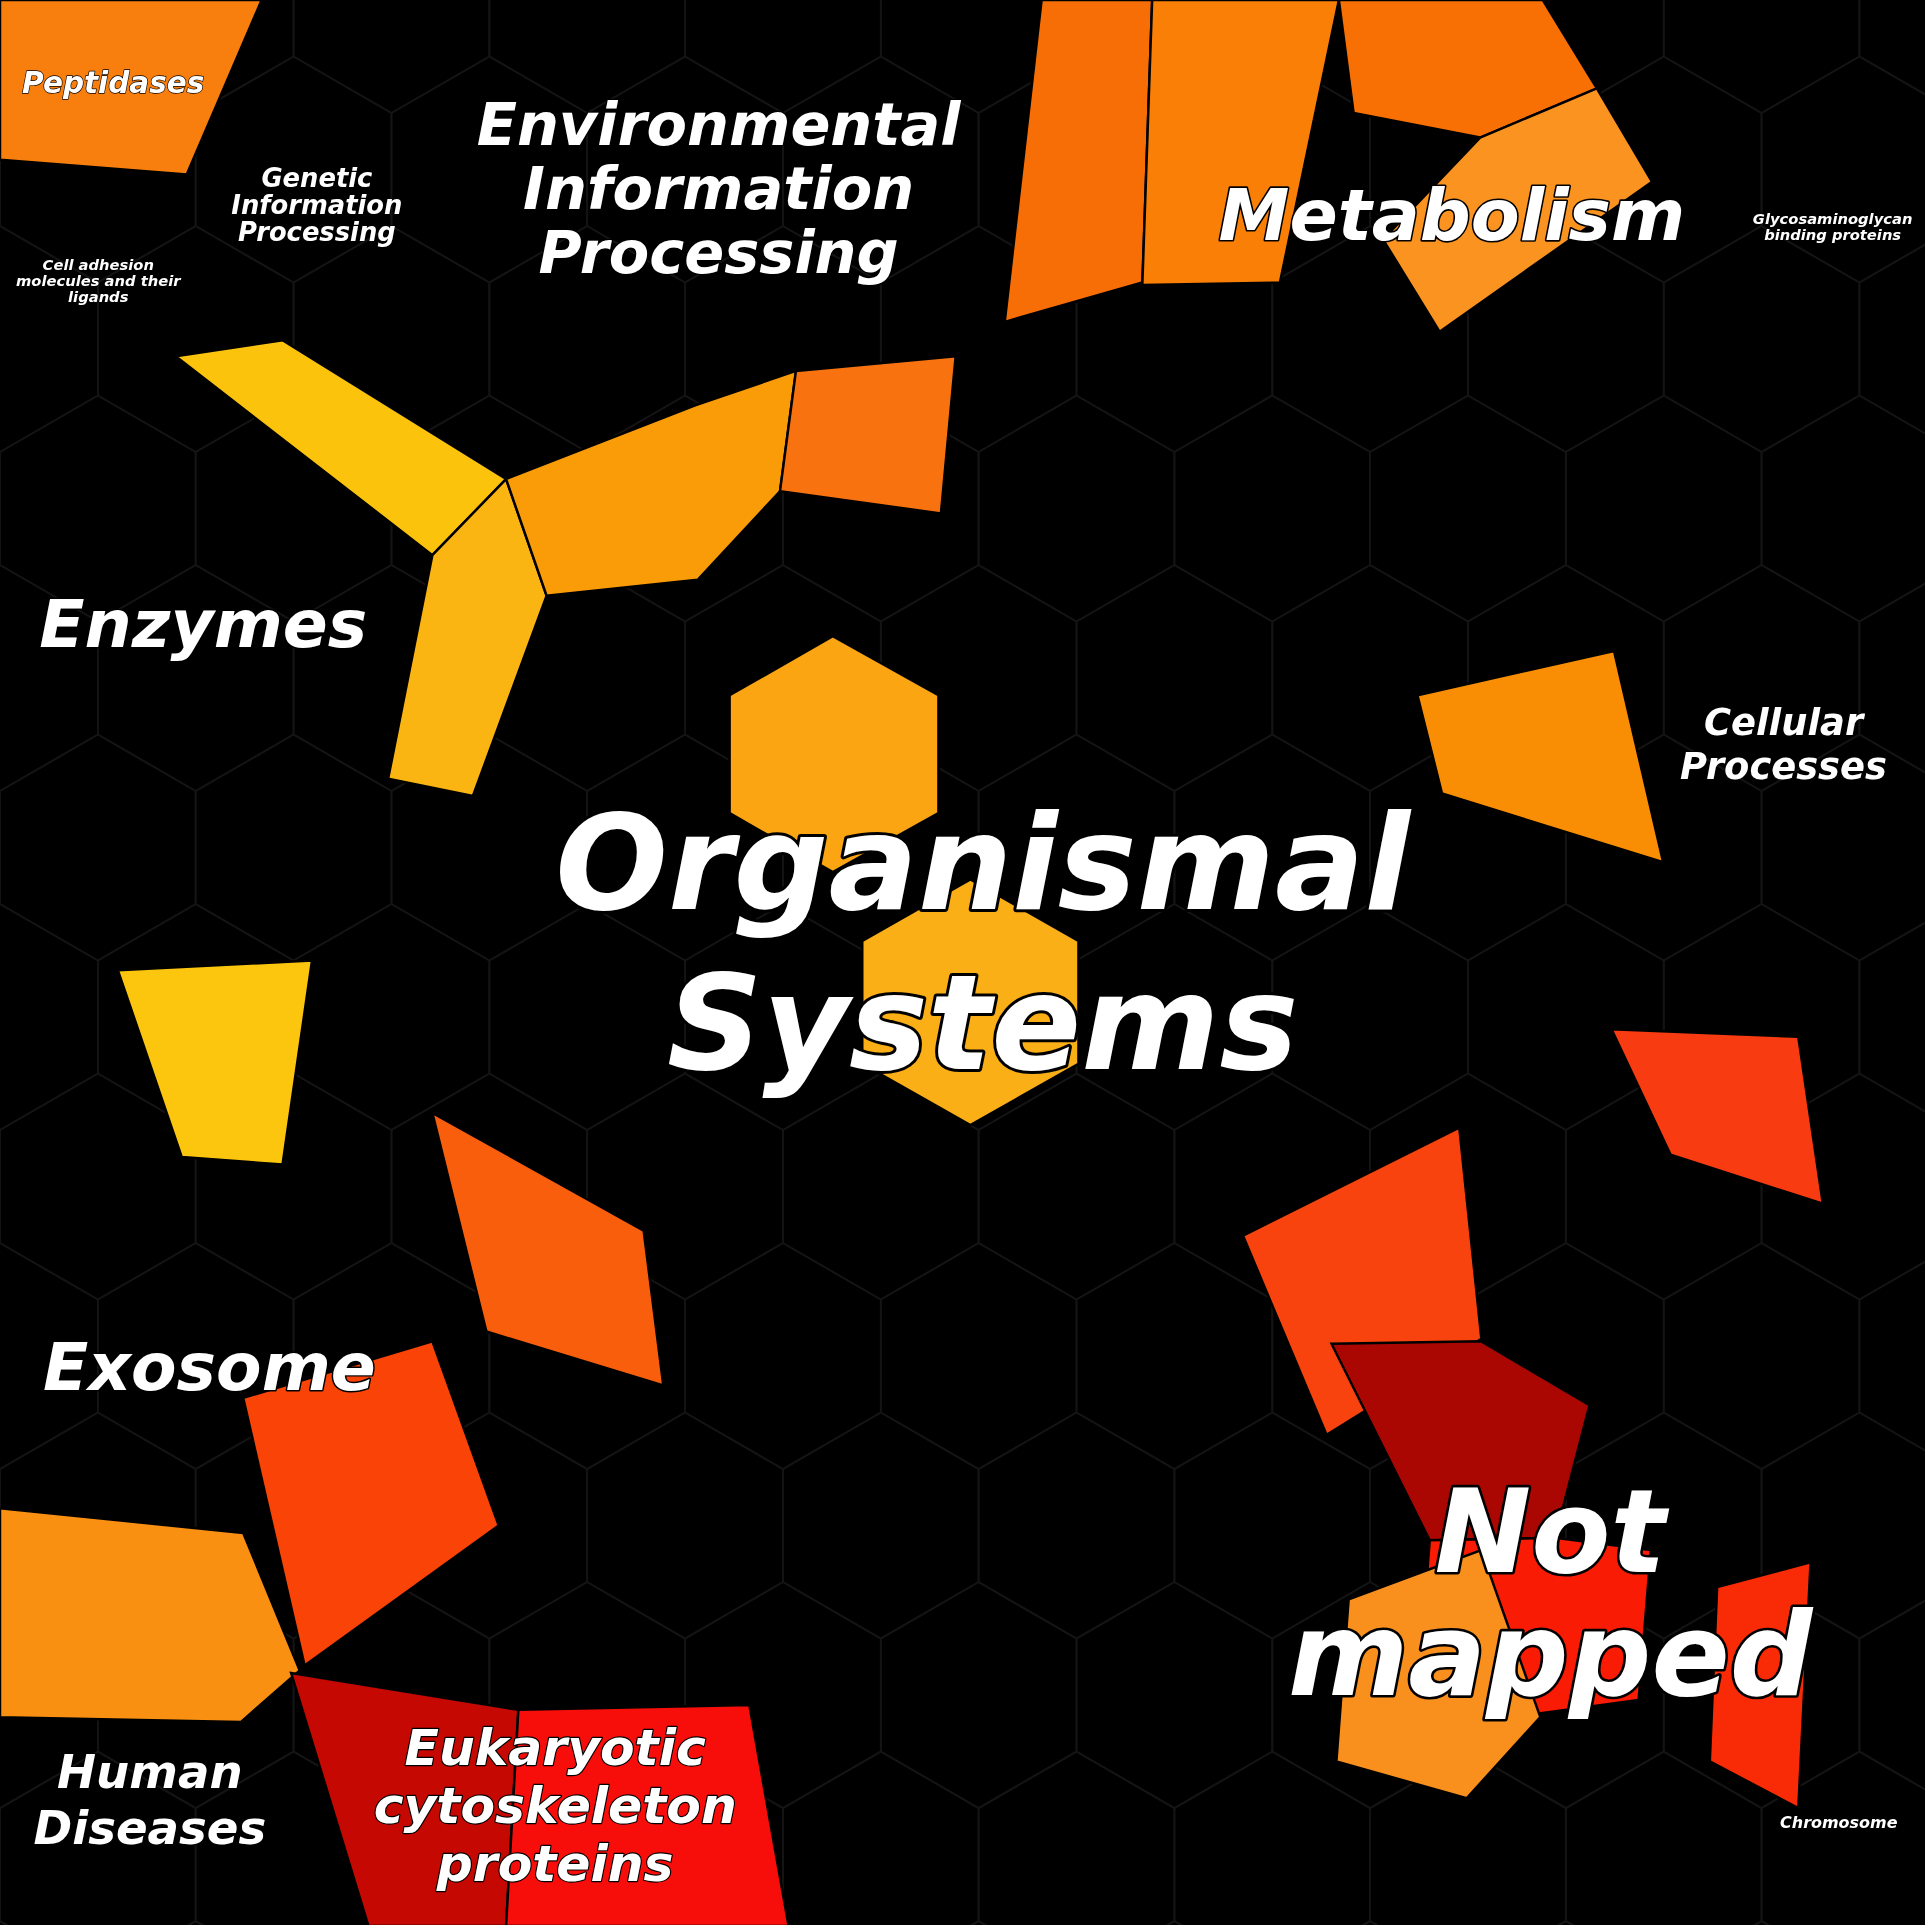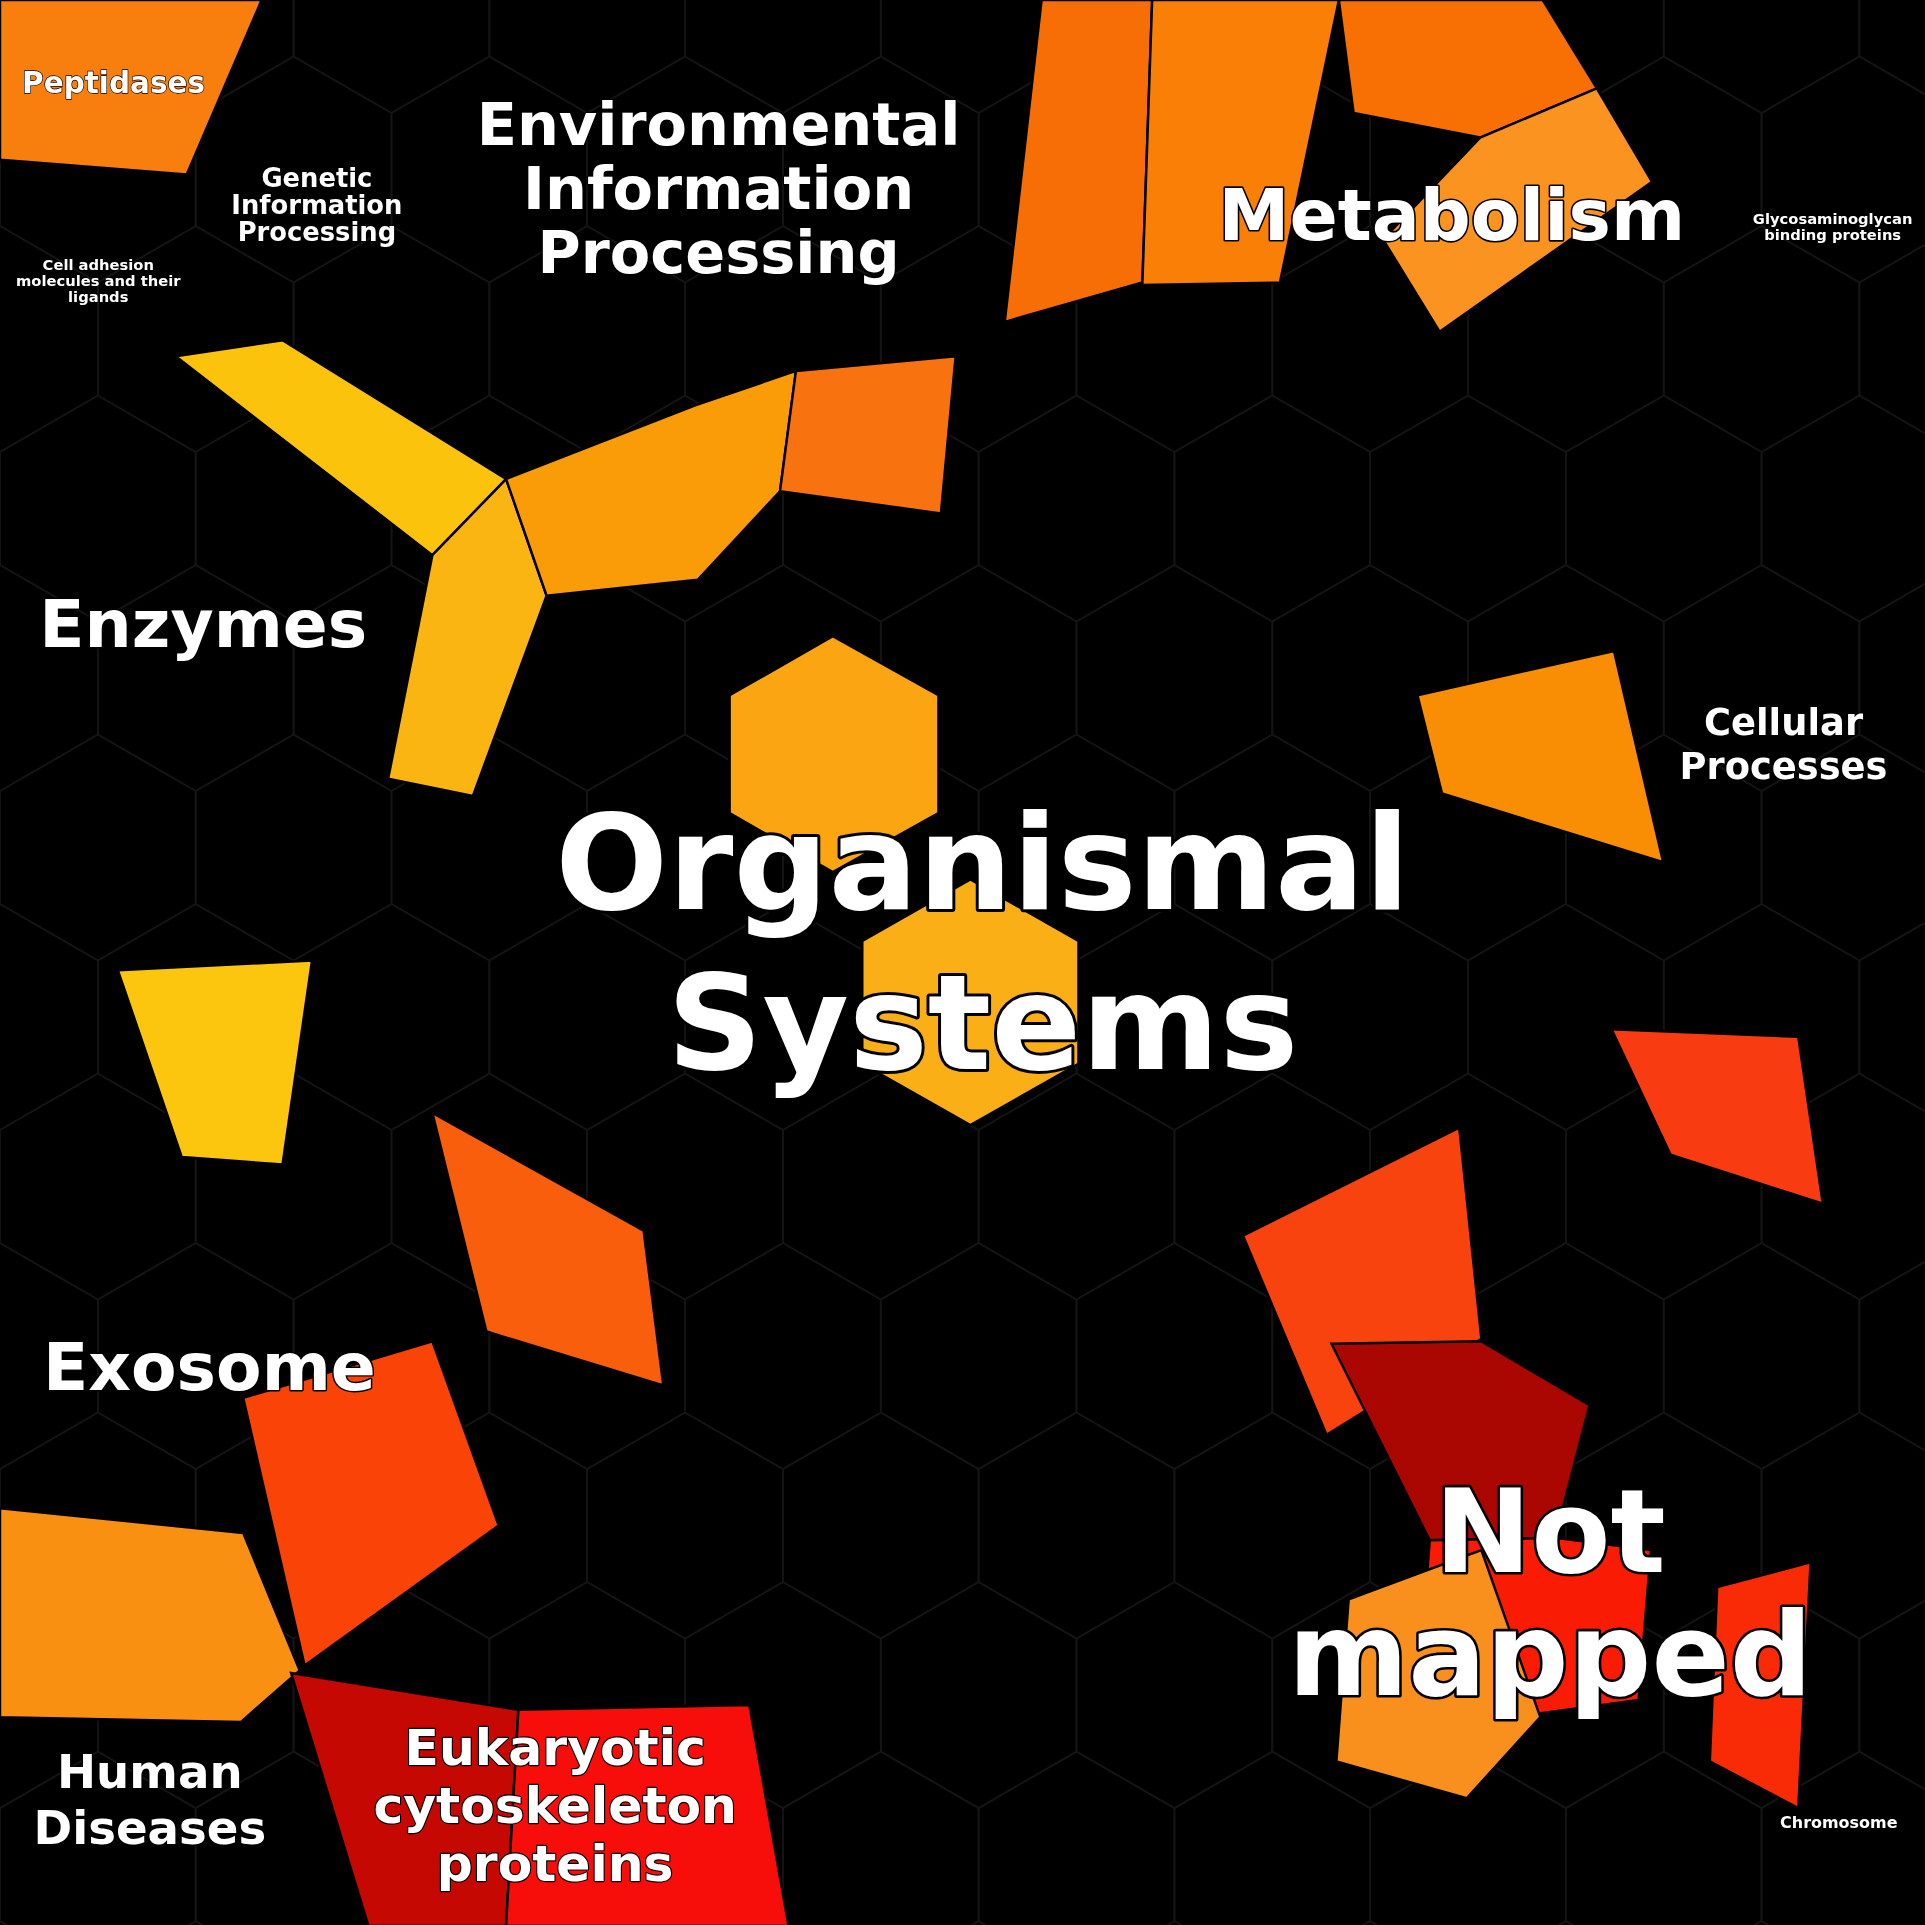--- a/index.html
+++ b/index.html
@@ -10,20 +10,21 @@
   body {
     width: 1926px;
     height: 1926px;
     overflow: hidden;
     font-family: "DejaVu Sans", sans-serif;
   }
   #figure-wrap {
     width: 1926px;
     height: 1926px;
     background: #000000;
+    font-style: italic;
   }
   svg { display: block; }
   .map-label {
     font-family: "DejaVu Sans", sans-serif;
     font-weight: bold;
     paint-order: stroke;
     stroke: #000000;
     stroke-linejoin: round;
   }
 </style>

